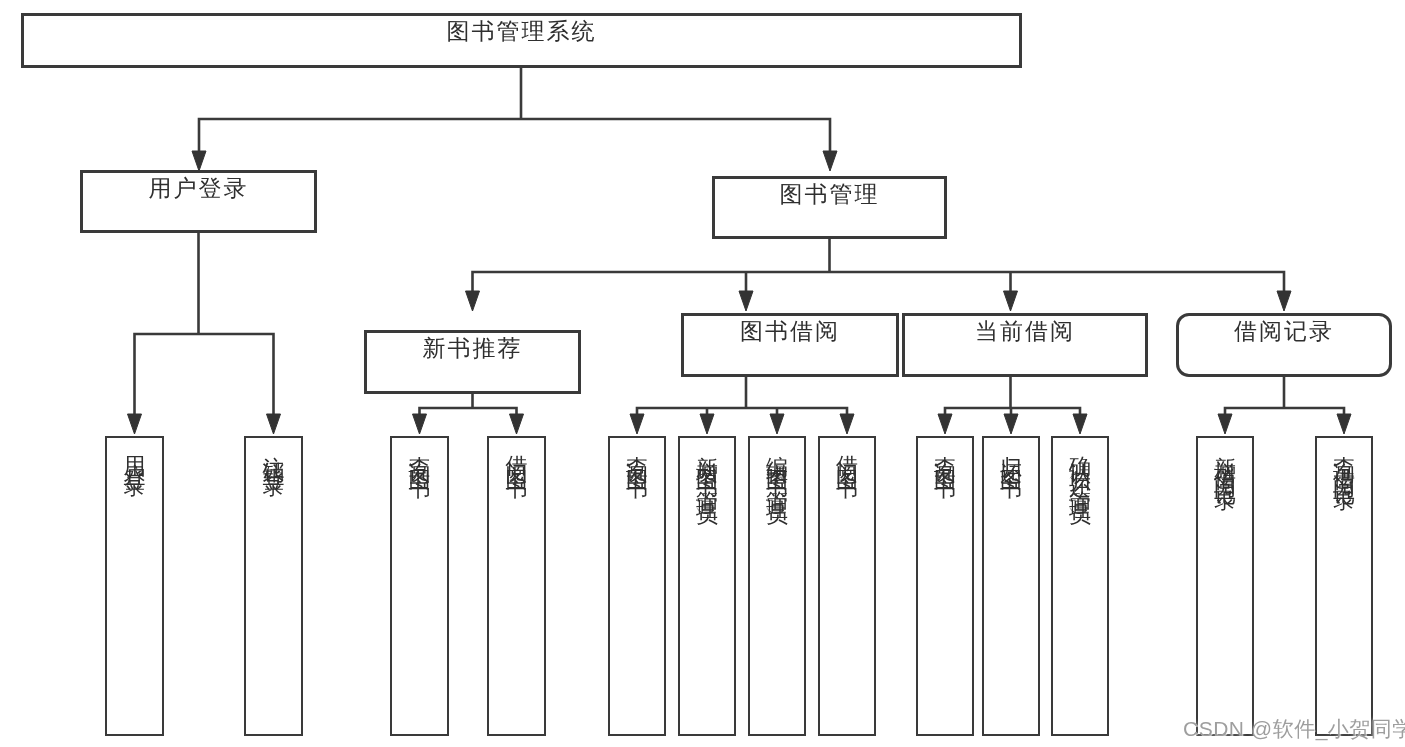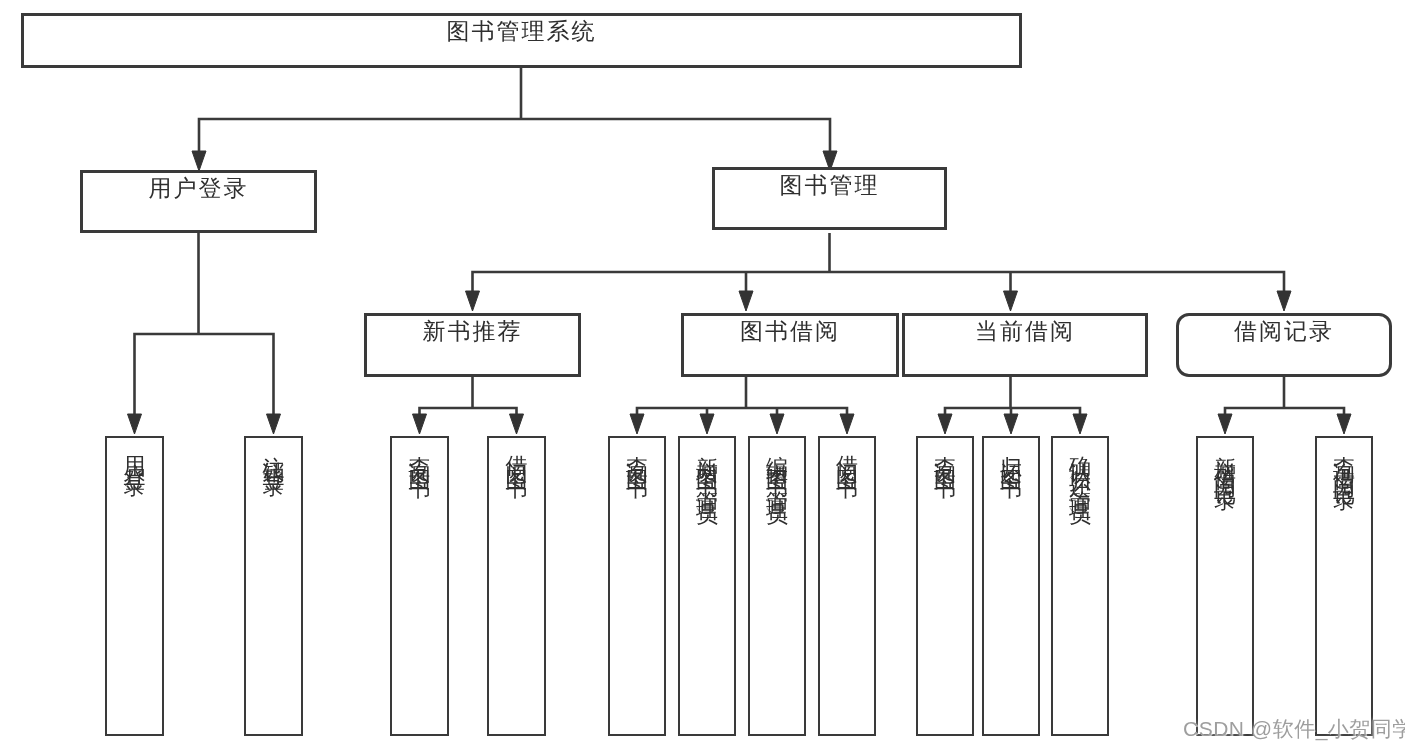--- a/index.html
+++ b/index.html
@@ -49,22 +49,22 @@
     display: block;
     writing-mode: vertical-rl;
     text-orientation: mixed;
     letter-spacing: 7px;
     line-height: 1;
     white-space: nowrap;
   }
   
   #n-root           { left: 21px;   top: 13px;  width: 1001px; height: 55px; }
   #n-user-login     { left: 80px;   top: 170px; width: 237px;  height: 63px; }
-  #n-book-mgmt      { left: 712px;  top: 167px; width: 235px;  height: 63px; }
-  #n-new-books      { left: 364px;  top: 313px; width: 217px;  height: 64px; }
+  #n-book-mgmt      { left: 712px;  top: 176px; width: 235px;  height: 63px; }
+  #n-new-books      { left: 364px;  top: 330px; width: 217px;  height: 64px; }
   #n-book-borrow    { left: 637px;  top: 313px; width: 218px;  height: 64px; margin-left: 44px; }
   #n-current-borrow { left: 902px;  top: 313px; width: 246px;  height: 64px; }
   #n-borrow-records { left: 1176px; top: 313px; width: 216px;  height: 64px; border-radius: 13px; }
 
   .vbox { top: 436px; height: 300px; width: 58px; }
   #l-1  { left: 105px;  width: 59px; }
   #l-2  { left: 244px;  width: 59px; }
   #l-3  { left: 390px;  width: 59px; }
   #l-4  { left: 487px;  width: 59px; }
   #l-5  { left: 608px;  }

